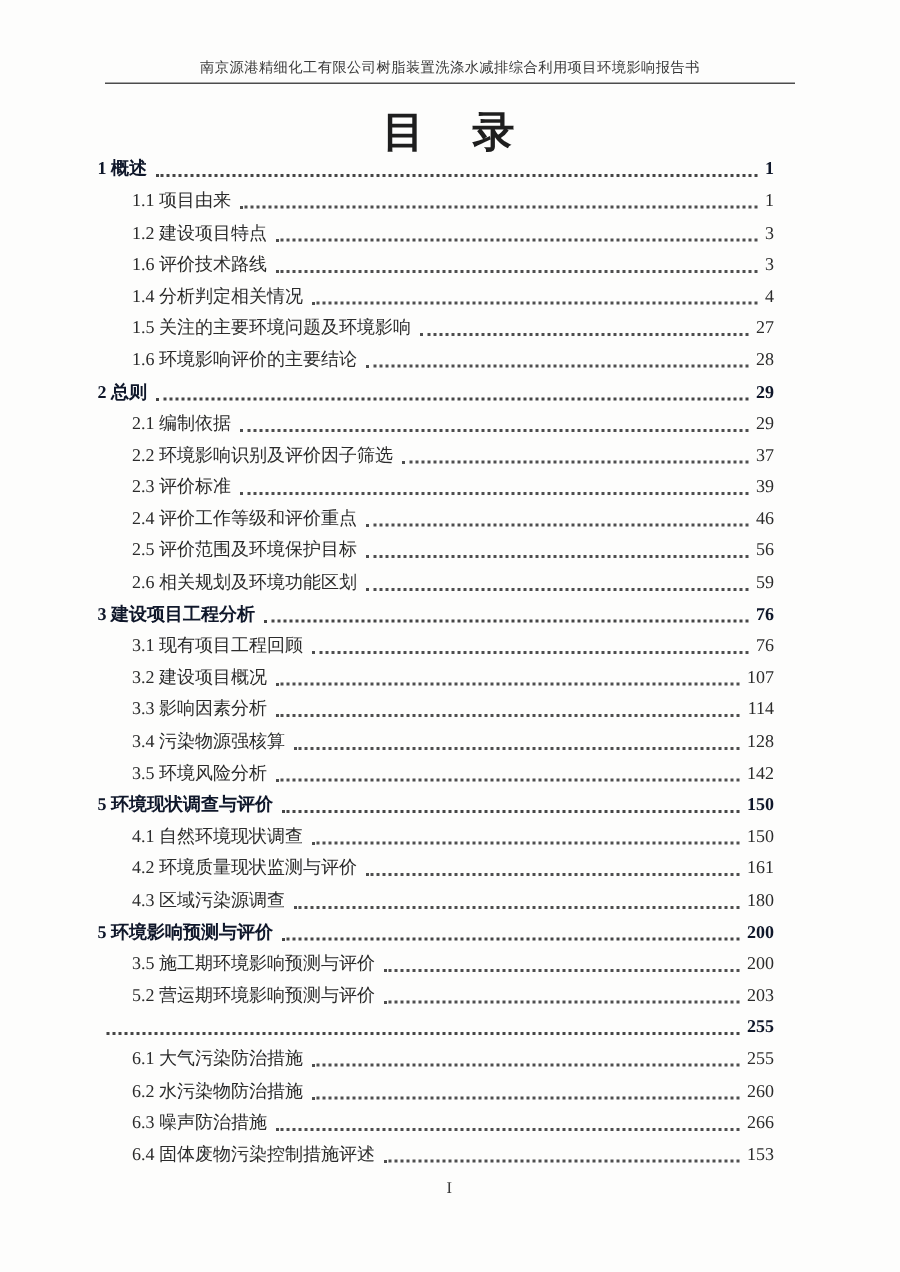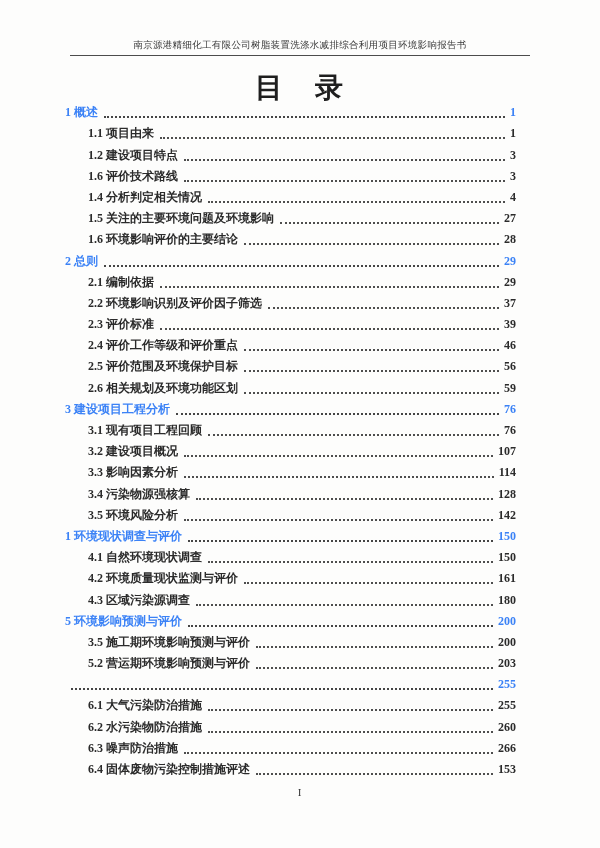--- a/index.html
+++ b/index.html
@@ -55,22 +55,22 @@
   }
 
   .toc-row {
     display: flex;
     align-items: flex-end;
     height: 21.2px;
     font-size: 12px;
     line-height: 19px;
     color: #2b2b2b;
   }
-  .toc-row.level-1 { font-weight: 700; color: #3b82f6; }
-  .toc-row.level-2 { padding-left: 23px; font-weight: bold; }
+  .toc-row.level-1 { font-weight: 700; color: #0f172a; }
+  .toc-row.level-2 { padding-left: 23px; }
 
   .toc-label { white-space: nowrap; }
 
   .toc-leader {
     flex: 1;
     border-bottom: 2px dotted #454545;
     margin: 0 5px 4px 6px;
     min-width: 10px;
   }
   .toc-row.level-2 .toc-leader { border-bottom-color: #4e4e4e; }
@@ -195,21 +195,21 @@
       <span class="toc-label">3.4 污染物源强核算</span>
       <span class="toc-leader"></span>
       <span class="toc-page">128</span>
     </div>
       <div class="toc-row level-2">
       <span class="toc-label">3.5 环境风险分析</span>
       <span class="toc-leader"></span>
       <span class="toc-page">142</span>
     </div>
       <div class="toc-row level-1">
-      <span class="toc-label">1 环境现状调查与评价</span>
+      <span class="toc-label">5 环境现状调查与评价</span>
       <span class="toc-leader"></span>
       <span class="toc-page">150</span>
     </div>
       <div class="toc-row level-2">
       <span class="toc-label">4.1 自然环境现状调查</span>
       <span class="toc-leader"></span>
       <span class="toc-page">150</span>
     </div>
       <div class="toc-row level-2">
       <span class="toc-label">4.2 环境质量现状监测与评价</span>

